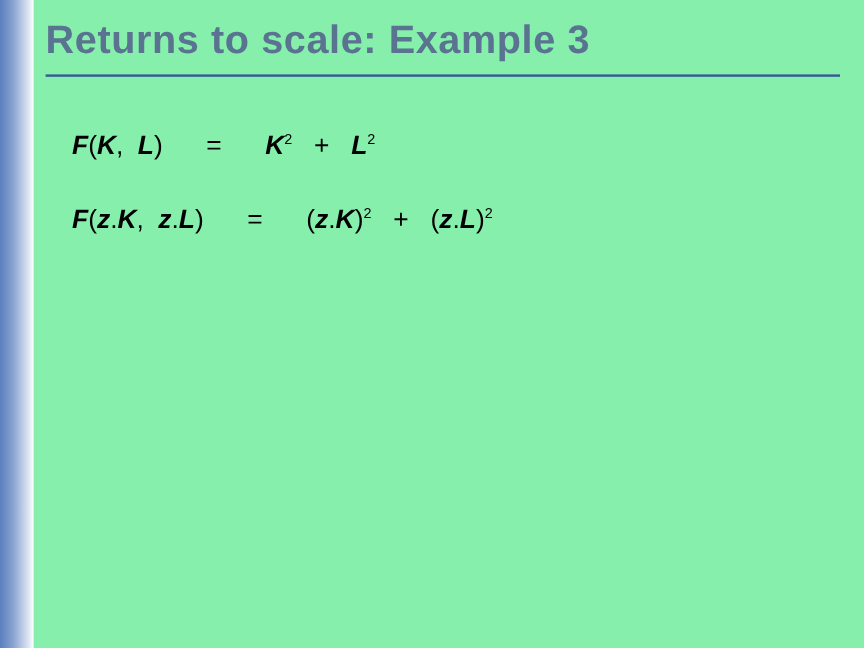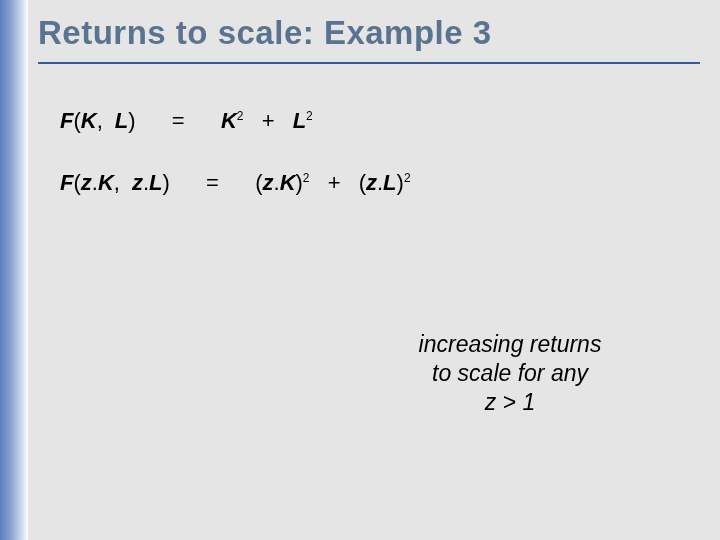--- a/index.html
+++ b/index.html
@@ -8,21 +8,21 @@
     width: 720px;
     height: 540px;
     font-family: Arial, Helvetica, sans-serif;
     background: #ffffff;
     overflow: hidden;
   }
   .slide {
     position: relative;
     width: 720px;
     height: 540px;
-    background: #e5e5e5;
+    background: #86efac;
   }
   .left-gradient {
     position: absolute;
     left: 0;
     top: 0;
     width: 28px;
     height: 540px;
     background: linear-gradient(to right, #5a7fbd 0%, #8aa4d0 40%, #d4def0 80%, #ffffff 100%);
   }
   .title {
@@ -102,20 +102,13 @@
     <span class="sep"></span><span class="sep"></span>
     <span class="rm">=</span>
     <span class="sep"></span><span class="sep"></span>
     <span class="rm">(</span><span class="bi">z</span><span class="rm">.</span><span class="bi">K</span><span class="rm">)</span><sup>2</sup>
     <span class="sep"></span><span class="rm">+</span><span class="sep"></span>
     <span class="rm">(</span><span class="bi">z</span><span class="rm">.</span><span class="bi">L</span><span class="rm">)</span><sup>2</sup>
   </div>
 
 
 
-  <div class="caption">
-    <div>increasing returns</div>
-    <div>to scale for any</div>
-    <div class="zline">
-      <span class="z">z</span><span> &gt; 1</span>
-    </div>
-  </div>
 </div>
 
 </body></html>

